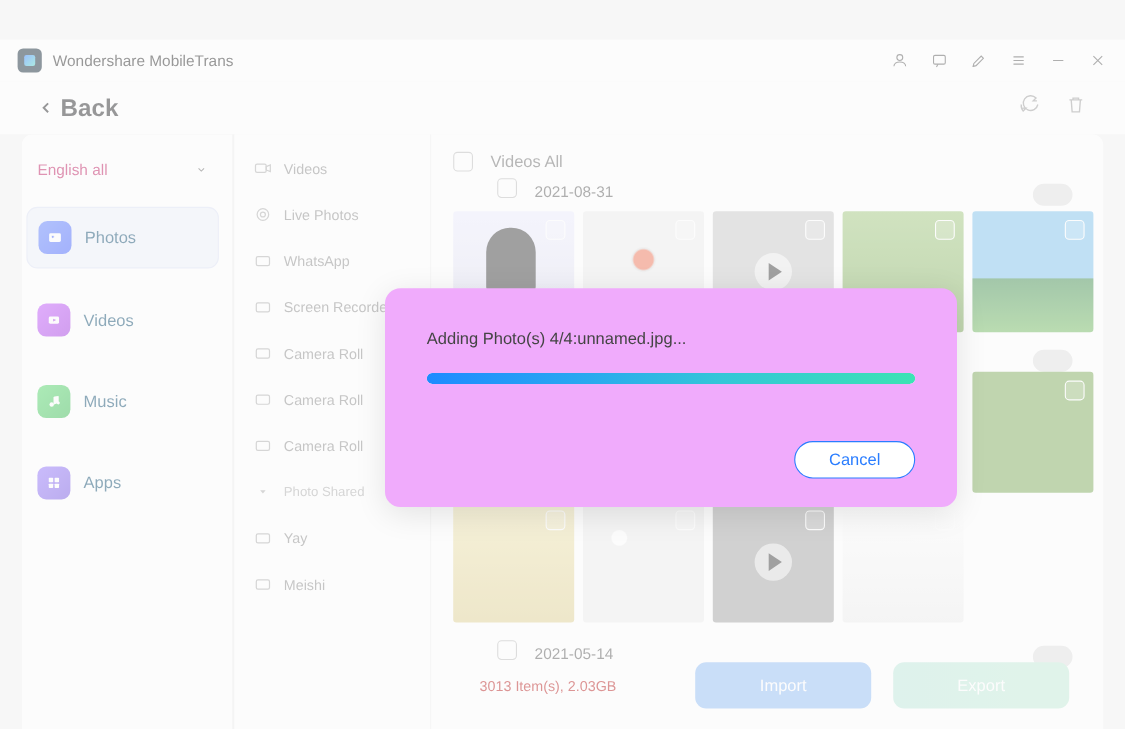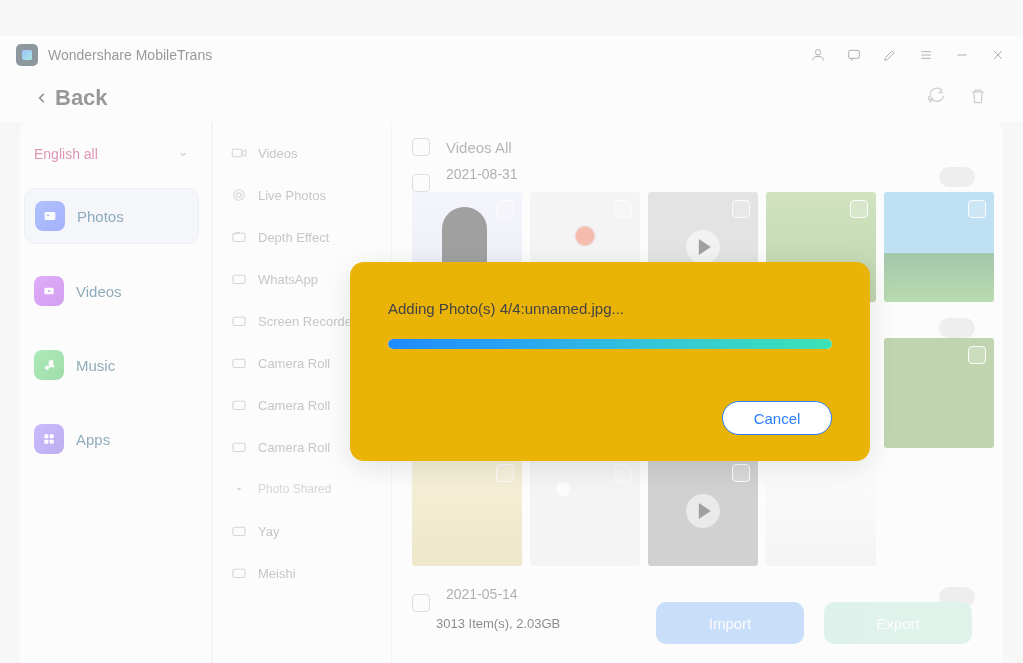--- a/index.html
+++ b/index.html
@@ -146,21 +146,21 @@
 .checkbox {
   width: 18px; height: 18px; border: 1.5px solid #bbb;
   border-radius: 4px; cursor: pointer;
 }
 .date-header { font-size: 14px; color: #555; padding: 4px 0 10px 0;}
 .date-row {
   display: flex; align-items: center; gap: 16px;
   justify-content: space-between;
   padding-right: 8px;
 }
-.date-left { display: flex; align-items: flex-end; gap: 16px; }
+.date-left { display: flex; align-items: flex-start; gap: 16px; margin-left: 40px; }
 .badge {
   width: 36px; height: 20px; background: #e0e0e0;
   border-radius: 10px;
 }
 
 .thumb-grid {
   display: grid;
   grid-template-columns: repeat(5, 110px);
   gap: 8px;
   margin-bottom: 16px;
@@ -201,45 +201,45 @@
   position: absolute;
   bottom: 10px;
   left: 220px;
   right: 35px;
   display: flex;
   align-items: center;
   justify-content: space-between;
   padding: 0 16px;
   height: 60px;
 }
-.footer-info { font-size: 13px; color: #000000; margin-left: 200px; }
+.footer-info { font-size: 13px; color: #b91c1c; margin-left: 200px; }
 .footer-buttons { display: flex; gap: 20px; }
 .footer-btn {
-  width: 148px; height: 42px; border-radius: 10px;
+  width: 160px; height: 42px; border-radius: 10px;
   display: flex; align-items: center; justify-content: center;
   font-size: 15px; color: #fff; cursor: pointer;
   border: none;
 }
 .btn-import { background: #8fbcf7; }
 .btn-export { background: linear-gradient(90deg, #bce8db, #c2ecd7); }
 
 
 .dim {
   position: absolute; top: 0; left: 0; right: 0; bottom: 0;
   background: rgba(250, 250, 250, 0.55);
   z-index: 50;
   pointer-events: none;
 }
 
 .modal {
   position: absolute;
   left: 350px;
   top: 262px;
   width: 520px;
-  background: #eab308;
+  background: #f0abfc;
   border-radius: 14px;
   box-shadow: 0 6px 28px rgba(0,0,0,0.10);
   padding: 38px 38px 26px 38px;
   z-index: 100;
 }
 .modal-text {
   font-size: 15px; color: #444;
   margin-bottom: 22px;
 }
 .progress-track {
@@ -411,29 +411,20 @@
             <circle cx="12" cy="12" r="3"></circle>
             <circle cx="12" cy="12" r="7"></circle>
           </svg>
         </span>
         <span>Live Photos</span>
       </div>
     <div class="album-item">
         <span class="album-icon">
           <svg viewBox="0 0 24 24">
             <rect x="4" y="7" width="16" height="11" rx="2"></rect>
-            <path d="M4 9l5-3h3l1 2"></path>
-          </svg>
-        </span>
-        <span>Depth Effect</span>
-      </div>
-    <div class="album-item">
-        <span class="album-icon">
-          <svg viewBox="0 0 24 24">
-            <rect x="4" y="7" width="16" height="11" rx="2"></rect>
           </svg>
         </span>
         <span>WhatsApp</span>
       </div>
     <div class="album-item">
         <span class="album-icon">
           <svg viewBox="0 0 24 24">
             <rect x="4" y="7" width="16" height="11" rx="2"></rect>
           </svg>
         </span>

